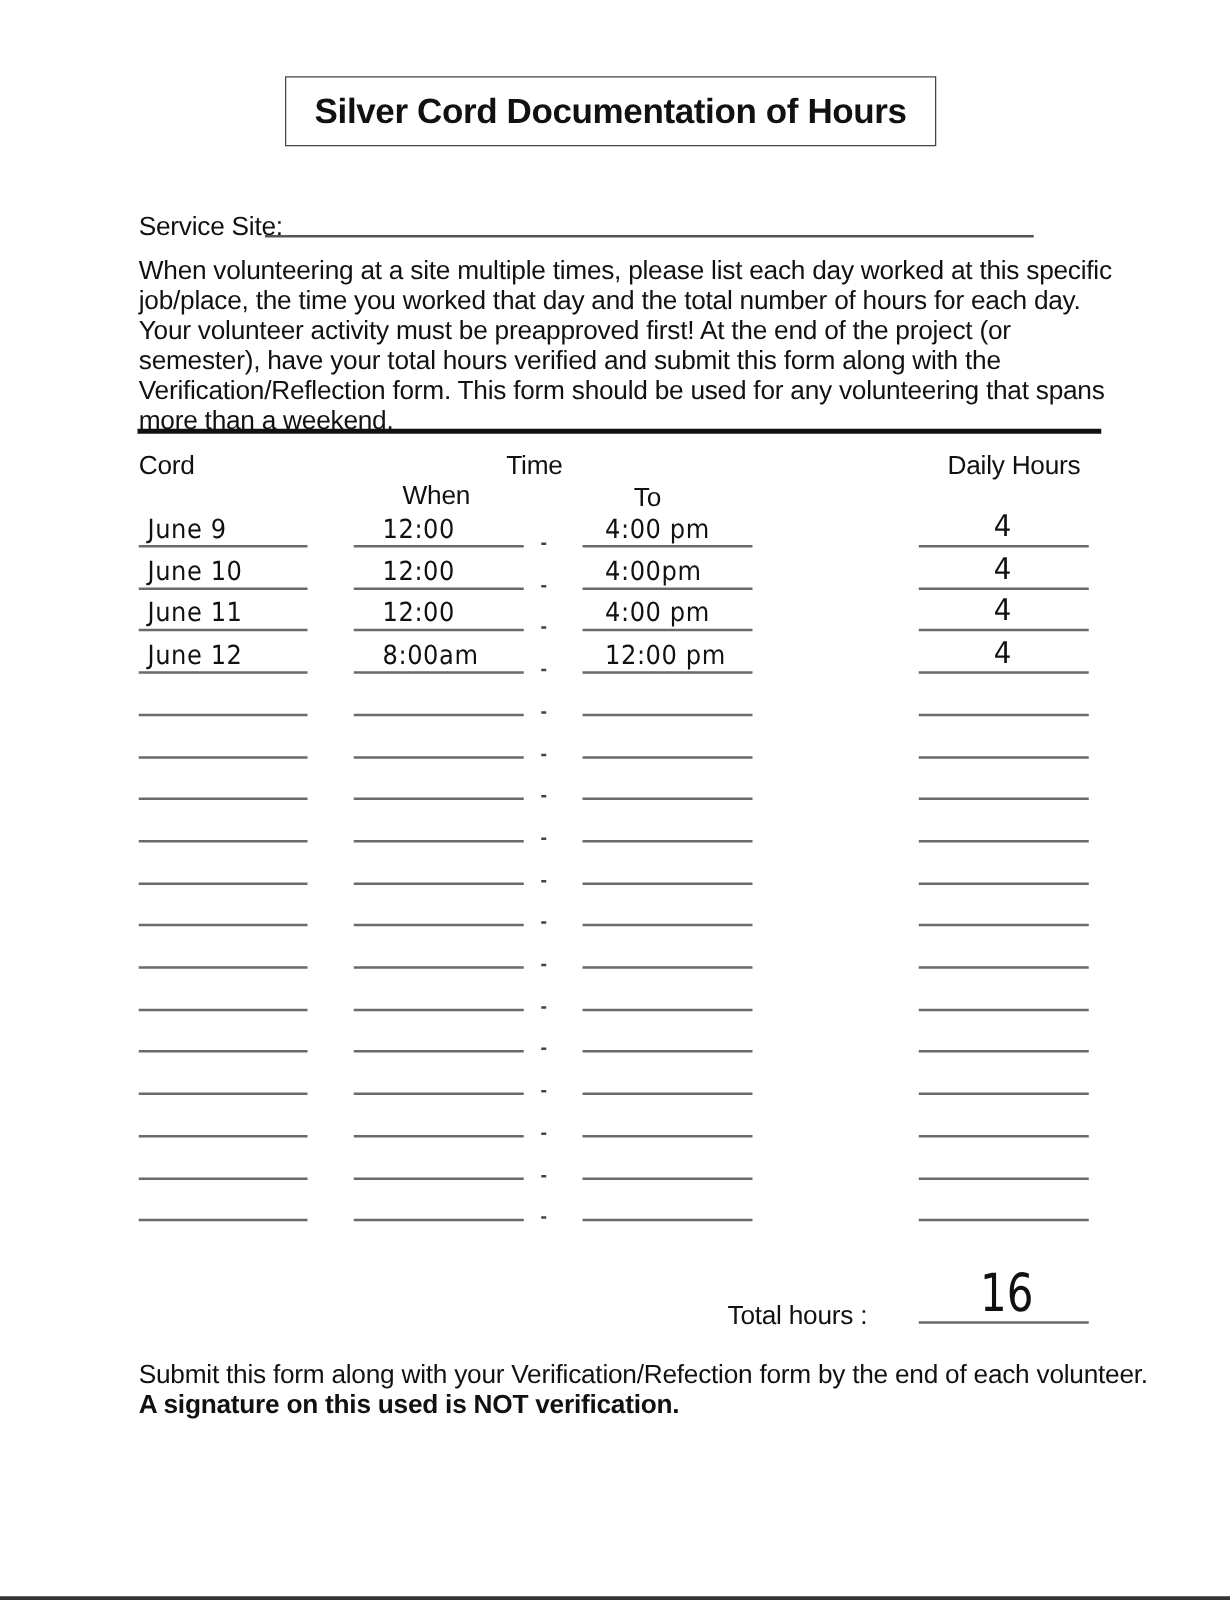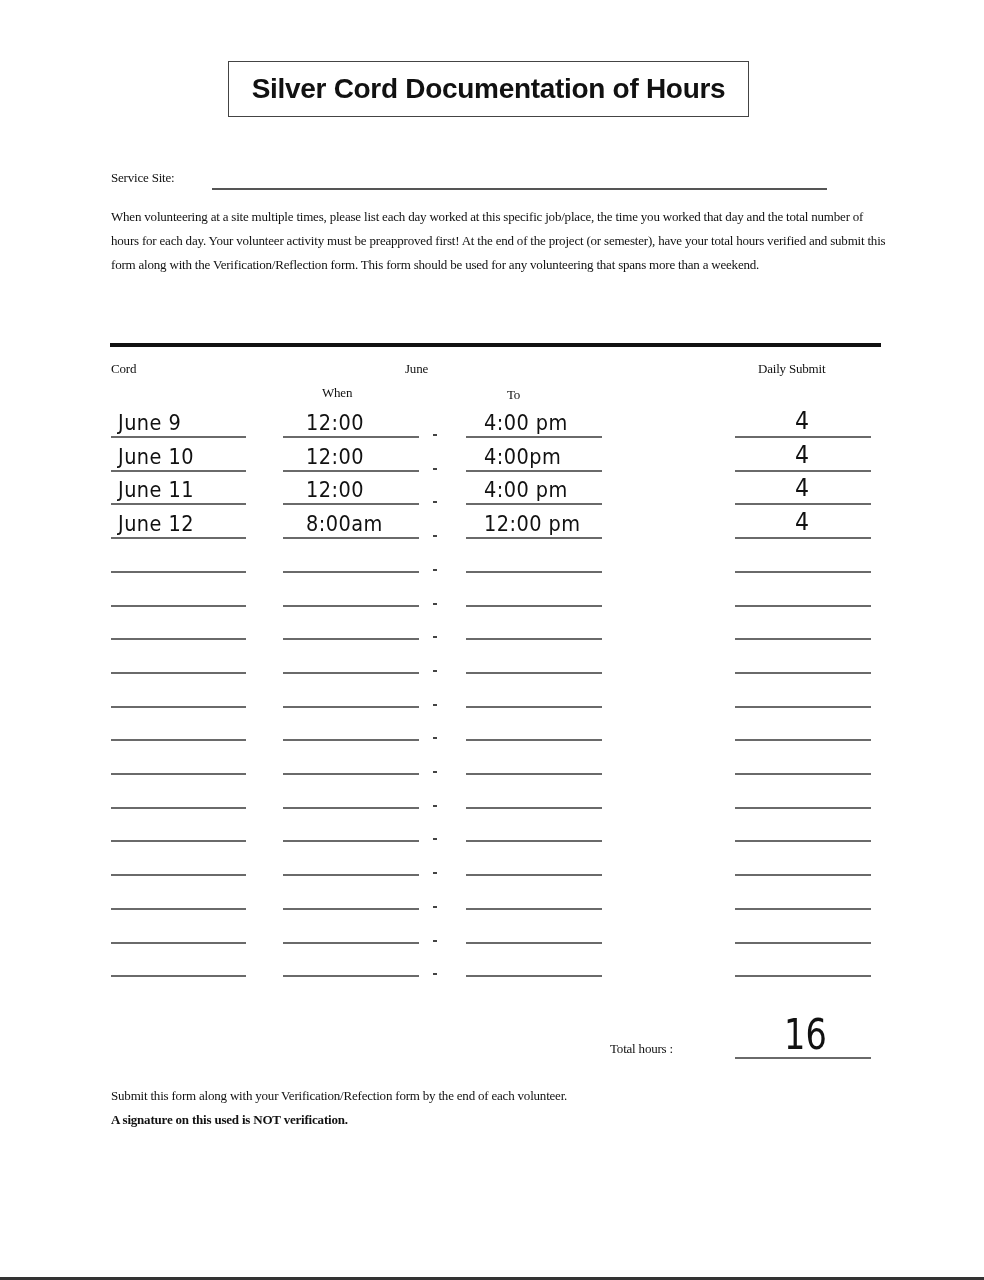--- a/index.html
+++ b/index.html
@@ -6,21 +6,21 @@
   body {
     width:984px; height:1280px; background:#fff; position:relative; overflow:hidden;
     font-family:"Liberation Sans", sans-serif; color:#111;
   }
   .abs { position:absolute; }
   .title-box {
     left:228px; top:61px; width:521px; height:56px; border:1px solid #444; box-sizing:border-box;
     display:flex; align-items:center; justify-content:center;
   }
   .title-box span { font-weight:bold; font-size:28px; letter-spacing:-0.3px; }
-  .txt { font-size:13px; letter-spacing:-0.2px;font-family:Liberation Serif, serif; }
+  .txt { font-size:21px; letter-spacing:-0.2px; }
   .site-label { left:111px; top:170px; }
   .site-line { left:212px; top:188px; width:615px; height:0; border-top:2px solid #555; }
   .para { left:111px; top:205px; width:780px; line-height:24px; }
   .rule { left:110px; top:343px; width:771px; height:4px; background:#111; }
   .h-date { left:111px; top:361px; }
   .h-time { left:405px; top:361px; }
   .h-daily { left:758px; top:361px; }
   .h-from { left:322px; top:385px; }
   .h-to { left:507px; top:387px; }
   .row { position:absolute; left:0; width:876px; height:34px; }
@@ -32,21 +32,21 @@
   .dash { position:absolute; left:433px; bottom:2px; width:4px; height:2px; background:#444; }
   .hw {
     position:absolute; bottom:3px; font-family:"DejaVu Sans", sans-serif; font-weight:normal;
     font-size:21px; color:#111; white-space:nowrap; letter-spacing:0.5px; transform:scaleX(0.92);
     transform-origin:left bottom;
   }
   .hw.date { left:118px; }
   .hw.from { left:306px; }
   .hw.to { left:484px; }
   .hw.hours { left:795px; font-size:24px; }
-  .total-label { left:582px; top:1041px;margin-left:28px; }
+  .total-label { left:582px; top:1041px; }
   .total-line { left:735px; top:1057px; width:136px; height:0; border-top:2px solid #6a6a6a; }
   .total-val {
     left:784px; top:1010px; font-family:"DejaVu Sans", sans-serif; font-size:42px; font-weight:normal;
     transform:scaleX(0.8); transform-origin:left top; color:#111;
   }
   .foot1 { left:111px; top:1088px; }
   .foot2 { left:111px; top:1112px; font-weight:bold; }
   .bottom-bar { left:0; top:1277px; width:984px; height:3px; background:#333; }
 </style>
 </head>
@@ -57,22 +57,22 @@
 </div>
 
 <div class="abs txt site-label">Service Site:</div>
 <div class="abs site-line"></div>
 
 <div class="abs txt para">When volunteering at a site multiple times, please list each day worked at this specific job/place, the time you worked that day and the total number of hours for each day. Your volunteer activity must be preapproved first!   At the end of the project (or semester), have your total hours verified and submit this form along with the Verification/Reflection form.  This form should be used for any volunteering that spans more than a weekend.</div>
 
 <div class="abs rule"></div>
 
 <div class="abs txt h-date">Cord</div>
-<div class="abs txt h-time">June</div>
-<div class="abs txt h-daily">Daily Submit</div>
+<div class="abs txt h-time">Time</div>
+<div class="abs txt h-daily">Daily Hours</div>
 <div class="abs txt h-from">When</div>
 <div class="abs txt h-to">To</div>
 
 <div id="rows">
     <div class="row" style="top: 404px;">
       <div class="ln c-date"></div>
       <span class="hw date">June 9</span>
       <div class="ln c-from"></div>
       <span class="hw from">12:00</span>
       <div class="ln c-to"></div>

